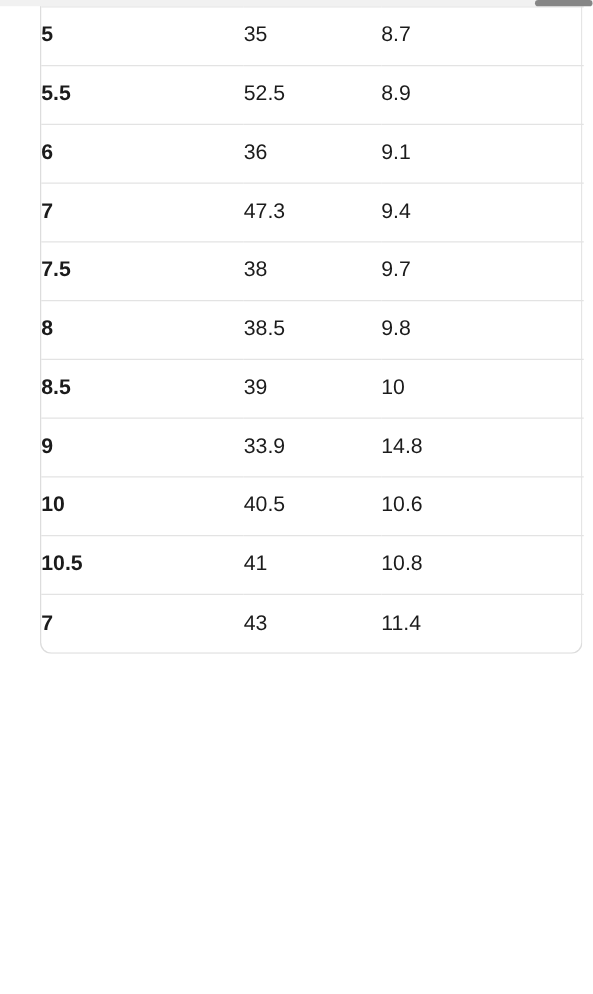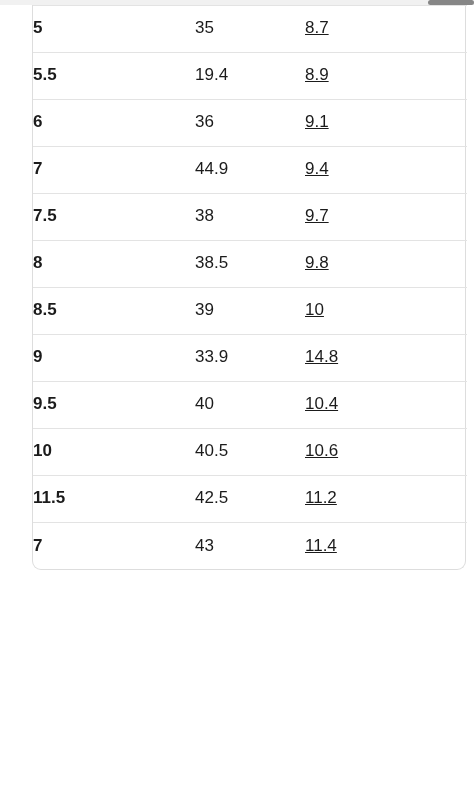--- a/index.html
+++ b/index.html
@@ -88,21 +88,20 @@
   }
   td.col-eu {
     width: 110px;
     padding-left: 0px;
     font-weight: normal;
   }
   td.col-cm {
     width: 162px;
     padding-left: 0px;
     font-weight: normal;
-    text-decoration: underline;
   }
 
   
   table.size-table tr:last-child td:first-child {
     border-bottom-left-radius: 9px;
   }
   table.size-table tr:last-child td:last-child {
     border-bottom-right-radius: 9px;
   }
 </style>
@@ -119,31 +118,31 @@
             <td class="col-eu">34.5</td>
             <td class="col-cm">8.5</td>
           </tr>
           <tr>
             <td class="col-us">5</td>
             <td class="col-eu">35</td>
             <td class="col-cm">8.7</td>
           </tr>
           <tr>
             <td class="col-us">5.5</td>
-            <td class="col-eu">19.4</td>
+            <td class="col-eu">52.5</td>
             <td class="col-cm">8.9</td>
           </tr>
           <tr>
             <td class="col-us">6</td>
             <td class="col-eu">36</td>
             <td class="col-cm">9.1</td>
           </tr>
           <tr>
             <td class="col-us">7</td>
-            <td class="col-eu">44.9</td>
+            <td class="col-eu">47.3</td>
             <td class="col-cm">9.4</td>
           </tr>
           <tr>
             <td class="col-us">7.5</td>
             <td class="col-eu">38</td>
             <td class="col-cm">9.7</td>
           </tr>
           <tr>
             <td class="col-us">8</td>
             <td class="col-eu">38.5</td>
@@ -153,33 +152,28 @@
             <td class="col-us">8.5</td>
             <td class="col-eu">39</td>
             <td class="col-cm">10</td>
           </tr>
           <tr>
             <td class="col-us">9</td>
             <td class="col-eu">33.9</td>
             <td class="col-cm">14.8</td>
           </tr>
           <tr>
-            <td class="col-us">9.5</td>
-            <td class="col-eu">40</td>
-            <td class="col-cm">10.4</td>
-          </tr>
-          <tr>
             <td class="col-us">10</td>
             <td class="col-eu">40.5</td>
             <td class="col-cm">10.6</td>
           </tr>
           <tr>
-            <td class="col-us">11.5</td>
-            <td class="col-eu">42.5</td>
-            <td class="col-cm">11.2</td>
+            <td class="col-us">10.5</td>
+            <td class="col-eu">41</td>
+            <td class="col-cm">10.8</td>
           </tr>
           <tr>
             <td class="col-us">7</td>
             <td class="col-eu">43</td>
             <td class="col-cm">11.4</td>
           </tr>
         </tbody>
     </table>
   </div>
 

